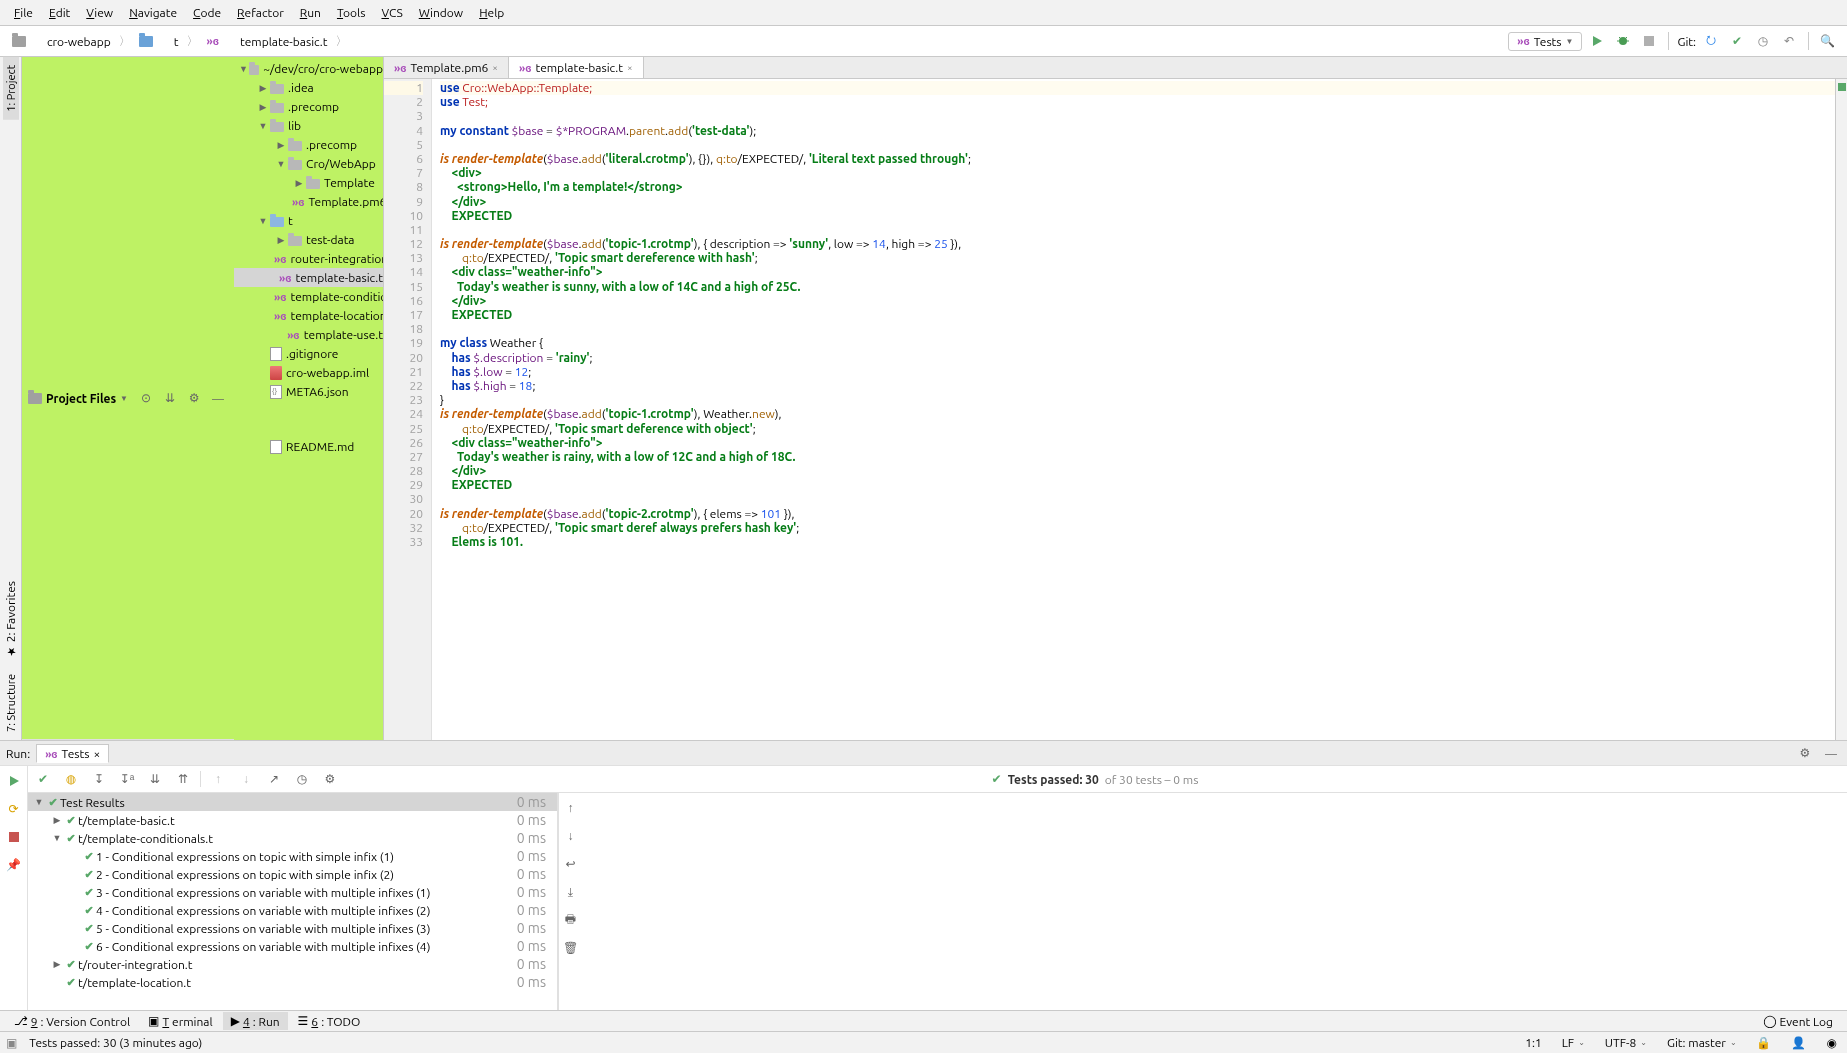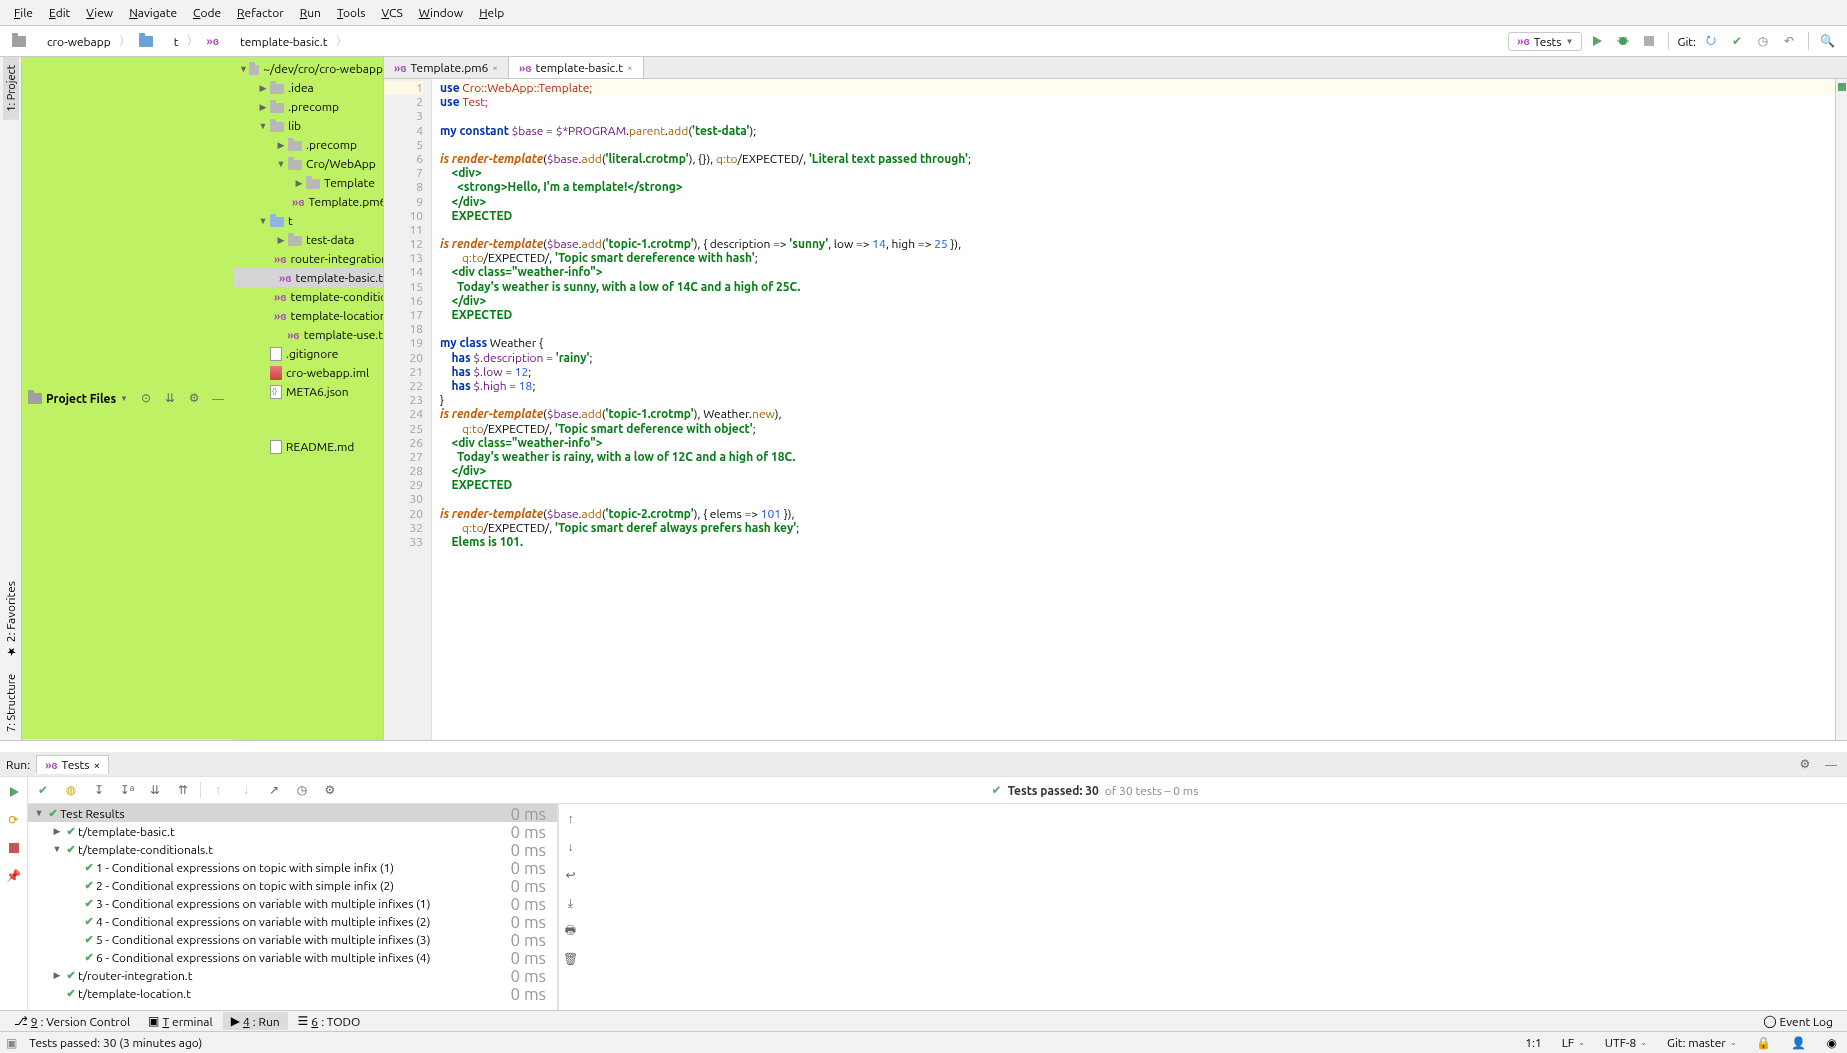--- a/index.html
+++ b/index.html
@@ -69,38 +69,38 @@
 .kw { color: #0033b3; font-weight: bold; }
 .fn { color: #c45b00; font-style: italic; font-weight: bold; }
 .m  { color: #a16207; }
 .var { color: #660e7a; }
 .str { color: #067d17; font-weight: bold; }
 .num { color: #1750eb; }
 .typ { color: #b91c1c; }
 
 
 .run-panel { border-top: 1px solid #c9c9c9; background: #fff; display: flex; flex-direction: column; height: 270px; }
-.run-header { display: flex; align-items: center; padding: 2px 6px; border-bottom: 1px solid #e0e0e0; gap: 6px; background: #ececec; margin-top: 11px; }
+.run-header { display: flex; align-items: center; padding: 2px 6px; border-bottom: 1px solid #e0e0e0; gap: 6px; background: #ececec; }
 .run-header .tab-lbl { background: #ffffff; border: 1px solid #c9c9c9; border-bottom: 1px solid #fff; padding: 2px 8px; display:flex; align-items:center; gap:4px; margin-bottom:-1px; }
 .run-header .spacer { flex: 1; }
 .run-body { flex: 1; display: flex; min-height: 0; }
 .run-left-stripe { width: 28px; border-right: 1px solid #e0e0e0; display: flex; flex-direction: column; align-items: center; padding-top: 4px; gap: 6px; }
 .run-middle { flex: 1; display: flex; flex-direction: column; min-width: 0; }
 .run-toolbar { display: flex; align-items: center; padding: 2px 4px; gap: 6px; border-bottom: 1px solid #e0e0e0; }
 .pass-status { flex:1; text-align:center; display:flex; align-items:center; justify-content:center; gap:6px; }
 .pass-status .bold { font-weight: bold; color: #333; }
 .pass-status .dim { color: #888; }
 .run-split { flex:1; display:flex; min-height:0; }
 .test-tree { width: 530px; border-right: 1px solid #e0e0e0; overflow:auto; }
 .test-row { display:flex; align-items:center; height:18px; padding-left:4px; cursor:pointer; }
 .test-row.root { background: #d5d5d5; }
 .test-row .arrow { width:14px; text-align:center; font-size:9px; color:#666; }
 .test-row .tick { color: #59a869; font-weight:bold; font-size:11px; width:14px; text-align:center; }
 .test-row .name { flex:1; overflow:hidden; text-overflow:ellipsis; white-space:nowrap; }
-.test-row .time { color:#999; font-size:17px; padding-right:11px; }
+.test-row .time { color:#999; font-size:14px; padding-right:11px; }
 .console { flex:1; font-family: monospace; padding: 4px 8px; overflow:auto; }
 .run-right-stripe { width: 24px; border-left: 1px solid #e0e0e0; display:flex; flex-direction:column; align-items:center; padding-top:4px; gap:6px; color:#666; }
 
 
 .bottom-stripe { display:flex; align-items:center; background:#f2f2f2; border-top:1px solid #c9c9c9; height:21px; padding:0 6px; gap:2px; font-size:11px; }
 .bottom-stripe .bt-tab { padding: 2px 8px; cursor:pointer; display:flex; align-items:center; gap:3px; }
 .bottom-stripe .bt-tab.active { background:#dcdcdc; }
 .bottom-stripe .spacer { flex:1; }
 
 

